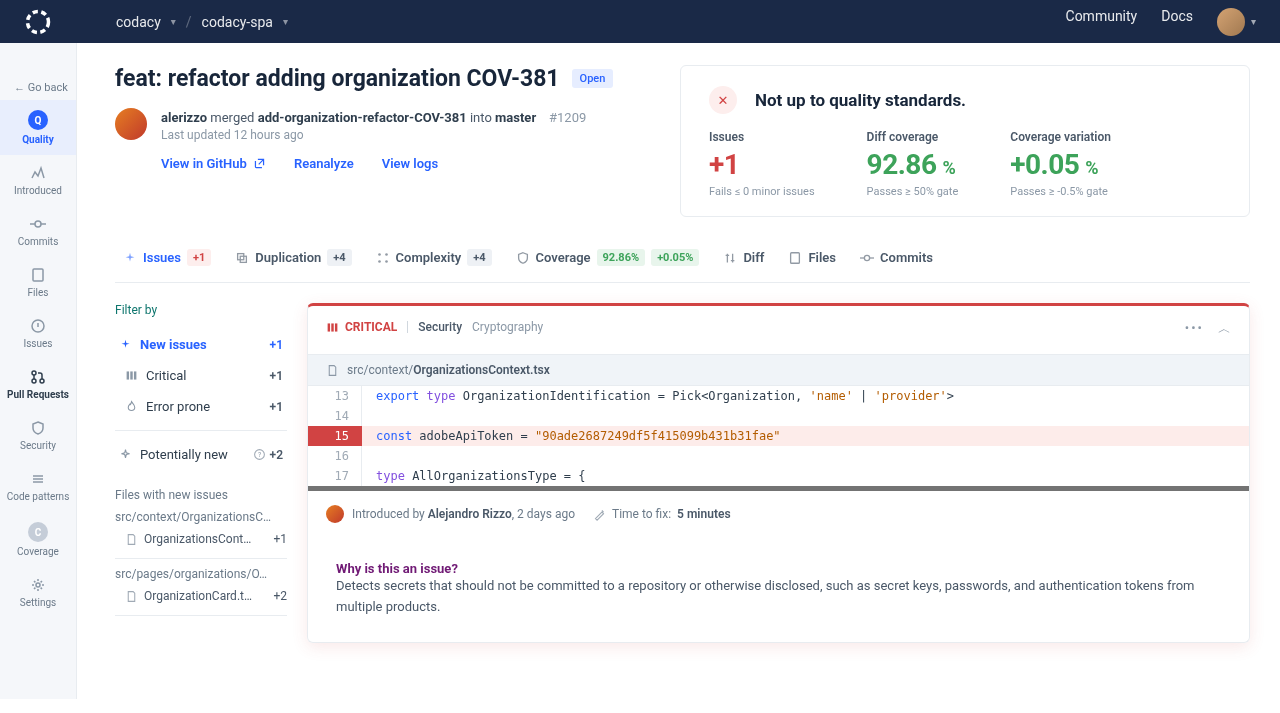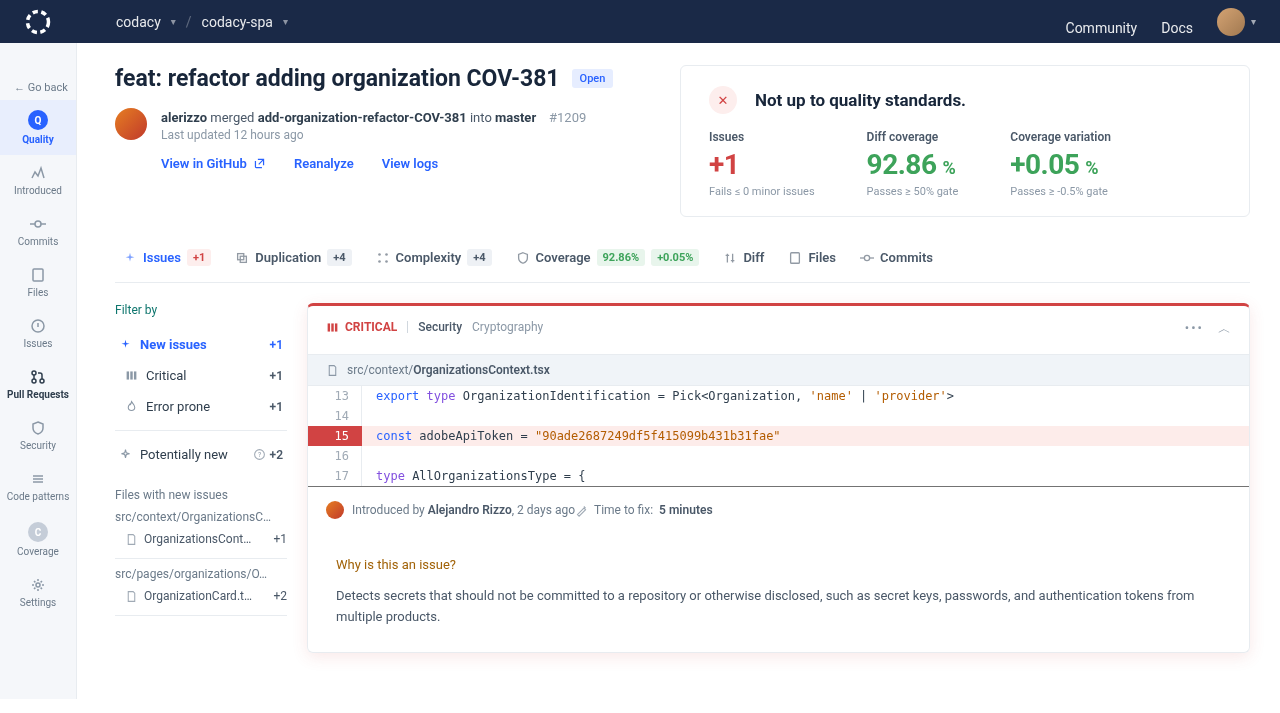--- a/index.html
+++ b/index.html
@@ -3,21 +3,21 @@
 <meta charset="utf-8">
 <style>
 * { margin: 0; padding: 0; box-sizing: border-box; }
 body { font-family: -apple-system, BlinkMacSystemFont, "Segoe UI", Roboto, sans-serif; font-size: 13px; color: #2f3e4d; background: #fff; }
 .topbar { height: 43px; background: #1a2947; display: flex; align-items: center; padding: 0 24px; color: rgba(255,255,255,0.9); }
 .topbar-logo { width: 28px; height: 28px; margin-right: 64px; }
 .topbar-crumb { font-size: 14px; display: flex; align-items: center; gap: 10px; }
 .topbar-crumb a { color: rgba(255,255,255,0.9); text-decoration: none; cursor: pointer; padding: 4px 0; }
 .topbar-crumb .chev { color: rgba(255,255,255,0.5); font-size: 10px; }
 .topbar-crumb .sep { color: rgba(255,255,255,0.3); }
-.topbar-right { margin-left: auto; display: flex; align-items: flex-end; gap: 24px; }
+.topbar-right { margin-left: auto; display: flex; align-items: flex-start; gap: 24px; }
 .topbar-right a { color: rgba(255,255,255,0.9); text-decoration: none; font-size: 14px; }
 .avatar-top { width: 28px; height: 28px; border-radius: 50%; background: linear-gradient(135deg,#d4a373,#a07850); }
 .layout { display: flex; }
 .sidebar { width: 77px; background: #f5f7fa; border-right: 1px solid #e8ecf0; min-height: calc(100vh - 57px); padding-top: 6px; }
 .side-goback { font-size: 11px; color: #6b7a89; padding: 6px 0 6px 14px; cursor: pointer; margin-top: 26px; }
 .side-item { display: flex; flex-direction: column; align-items: center; padding: 10px 2px; font-size: 10px; color: #6b7a89; cursor: pointer; gap: 4px; }
 .side-item.active { background: #e8eefd; color: #2862ff; border-left: 3px solid #2862ff; margin-left: -3px; padding-left: 2px; font-weight: 700; }
 .side-item.active .side-icon-circle { background: #2862ff; color: #fff; }
 .side-item.bold { color: #2f3e4d; font-weight: 700; }
 .side-icon { width: 16px; height: 16px; display: flex; align-items: center; justify-content: center; }
@@ -83,25 +83,25 @@
 .ic-file strong { color: #4a5868; font-weight: 600; }
 .code-block { font-family: ui-monospace, SFMono-Regular, Menlo, monospace; font-size: 12px; }
 .code-line { display: flex; }
 .line-gutter { width: 54px; text-align: right; padding: 3px 12px 3px 0; color: #a0aab5; border-right: 1px solid #e8ecf0; user-select: none; flex-shrink: 0; }
 .line-code { padding: 3px 0 3px 14px; white-space: pre; flex: 1; }
 .code-line.hl { background: #fdecea; }
 .code-line.hl .line-gutter { background: #d14343; color: #ffffff; border-right-color: #d14343; }
 .kw { color: #2862ff; }
 .kw2 { color: #8250df; }
 .str { color: #b35c00; }
-.ic-meta { padding: 14px 18px; font-size: 12px; color: #6b7a89; display: flex; align-items: center; border-top: 1px solid #737373; }
+.ic-meta { padding: 14px 18px; font-size: 12px; color: #6b7a89; display: flex; align-items: center; gap: 18px; border-top: 5px solid #737373; }
 .ic-meta .mini-av { width: 18px; height: 18px; border-radius: 50%; background: linear-gradient(135deg,#e67e22,#c0392b); }
 .ic-meta strong { color: #4a5868; font-weight: 600; }
 .ic-body { padding: 24px 28px; }
-.ic-body h5 { font-size: 13px; font-weight: 400; color: #a16207; margin-bottom: 14px; }
+.ic-body h5 { font-size: 13px; font-weight: 700; color: #701a75; }
 .ic-body p { font-size: 13px; color: #4a5868; line-height: 1.6; }
 .icon-sm { width: 13px; height: 13px; flex-shrink: 0; }
 </style>
 </head>
 <body>
 
 <div class="topbar">
   <svg class="topbar-logo" viewBox="0 0 32 32">
       <circle cx="16" cy="16" r="12" fill="none" stroke="#fff" stroke-width="4" stroke-dasharray="6 4"></circle>
     </svg>

